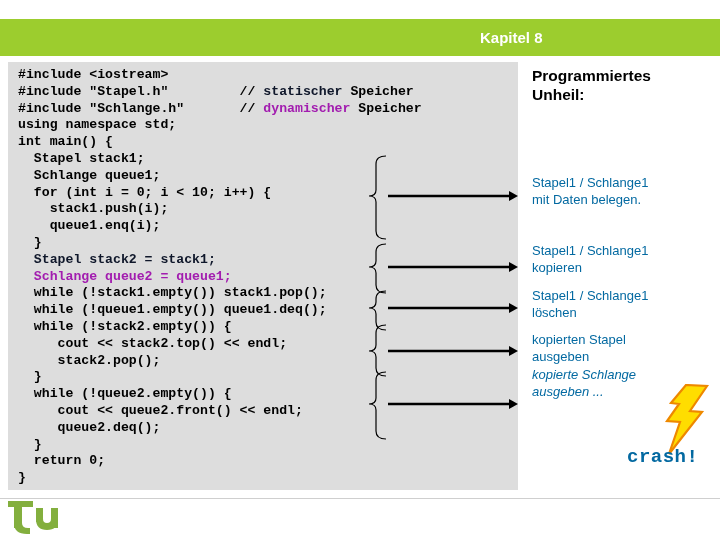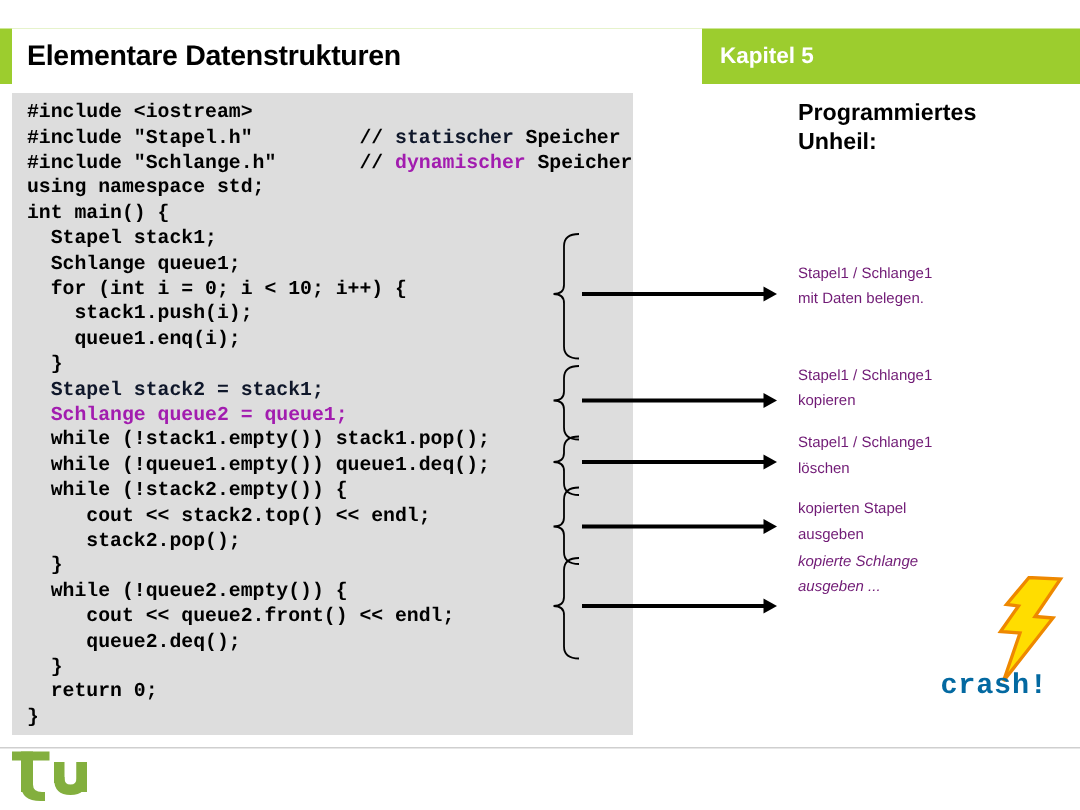--- a/index.html
+++ b/index.html
@@ -56,21 +56,21 @@
     font-size: 15px;
     color: #ffffff;
     white-space: nowrap;
   }
 
   
   #code-panel {
     position: absolute;
     left: 8px;
     top: 62px;
-    width: 414px;
+    width: 510px;
     height: 428px;
     background: #dddddd;
   }
   #code-listing {
     position: absolute;
     left: 10px;
     top: 5px;
     font-family: "Liberation Mono", "DejaVu Sans Mono", monospace;
     font-size: 13.2px;
     font-weight: bold;
@@ -100,22 +100,22 @@
     font-weight: bold;
     font-size: 15.5px;
     color: #000000;
     line-height: 19px;
     white-space: pre-line;
   }
   .note {
     position: absolute;
     left: 532px;
     font-family: "Liberation Sans", sans-serif;
-    font-size: 10px;
-    color: #701a75;
+    font-size: 13px;
+    color: #0369a1;
     line-height: 16.5px;
     white-space: pre-line;
     width: 180px;
   }
 
   
   #lightning-bolt {
     position: absolute;
     left: 659px;
     top: 384px;
@@ -154,24 +154,21 @@
     top: 498px;
     width: 720px;
     height: 1px;
     background: #cfcfcf;
   }
 </style>
 </head>
 <body>
 
 <div id="header-bar" style="background: rgb(156, 205, 46);">
-  <div id="title-plate" style="background: rgb(255, 255, 255);">
-    <span id="slide-title">Elementare Datenstrukturen</span>
-  </div>
-  <div id="chapter-label">Kapitel 5</div>
+  <div id="chapter-label">Kapitel 8</div>
 </div>
 
 <div id="code-panel" style="background: rgb(221, 221, 221);">
   <div id="code-listing"><div class="code-line"><span>#include &lt;iostream&gt;</span></div><div class="code-line"><span>#include "Stapel.h"</span><span>         </span><span>// </span><span class="tok-blue">statischer</span><span> Speicher</span></div><div class="code-line"><span>#include "Schlange.h"</span><span>       </span><span>// </span><span class="tok-red">dynamischer</span><span> Speicher</span></div><div class="code-line"><span>using namespace std;</span></div><div class="code-line"><span>int main() {</span></div><div class="code-line"><span>  Stapel stack1;</span></div><div class="code-line"><span>  Schlange queue1;</span></div><div class="code-line"><span>  for (int i = 0; i &lt; 10; i++) {</span></div><div class="code-line"><span>    stack1.push(i);</span></div><div class="code-line"><span>    queue1.enq(i);</span></div><div class="code-line"><span>  }</span></div><div class="code-line"><span class="tok-blue">  Stapel stack2 = stack1;</span></div><div class="code-line"><span class="tok-red">  Schlange queue2 = queue1;</span></div><div class="code-line"><span>  while (!stack1.empty()) stack1.pop();</span></div><div class="code-line"><span>  while (!queue1.empty()) queue1.deq();</span></div><div class="code-line"><span>  while (!stack2.empty()) {</span></div><div class="code-line"><span>     cout &lt;&lt; stack2.top() &lt;&lt; endl;</span></div><div class="code-line"><span>     stack2.pop();</span></div><div class="code-line"><span>  }</span></div><div class="code-line"><span>  while (!queue2.empty()) {</span></div><div class="code-line"><span>     cout &lt;&lt; queue2.front() &lt;&lt; endl;</span></div><div class="code-line"><span>     queue2.deq();</span></div><div class="code-line"><span>  }</span></div><div class="code-line"><span>  return 0;</span></div><div class="code-line"><span>}</span></div></div>
 </div>
 
 <div id="annotation-layer">
     <div class="brace-arrow" style="left: 358px; top: 155px;">
    <svg width="164" height="88" viewBox="0 0 164 88">
      <path d="M28 1 Q18 1 18 9 L18 35 Q18 41 11 41

